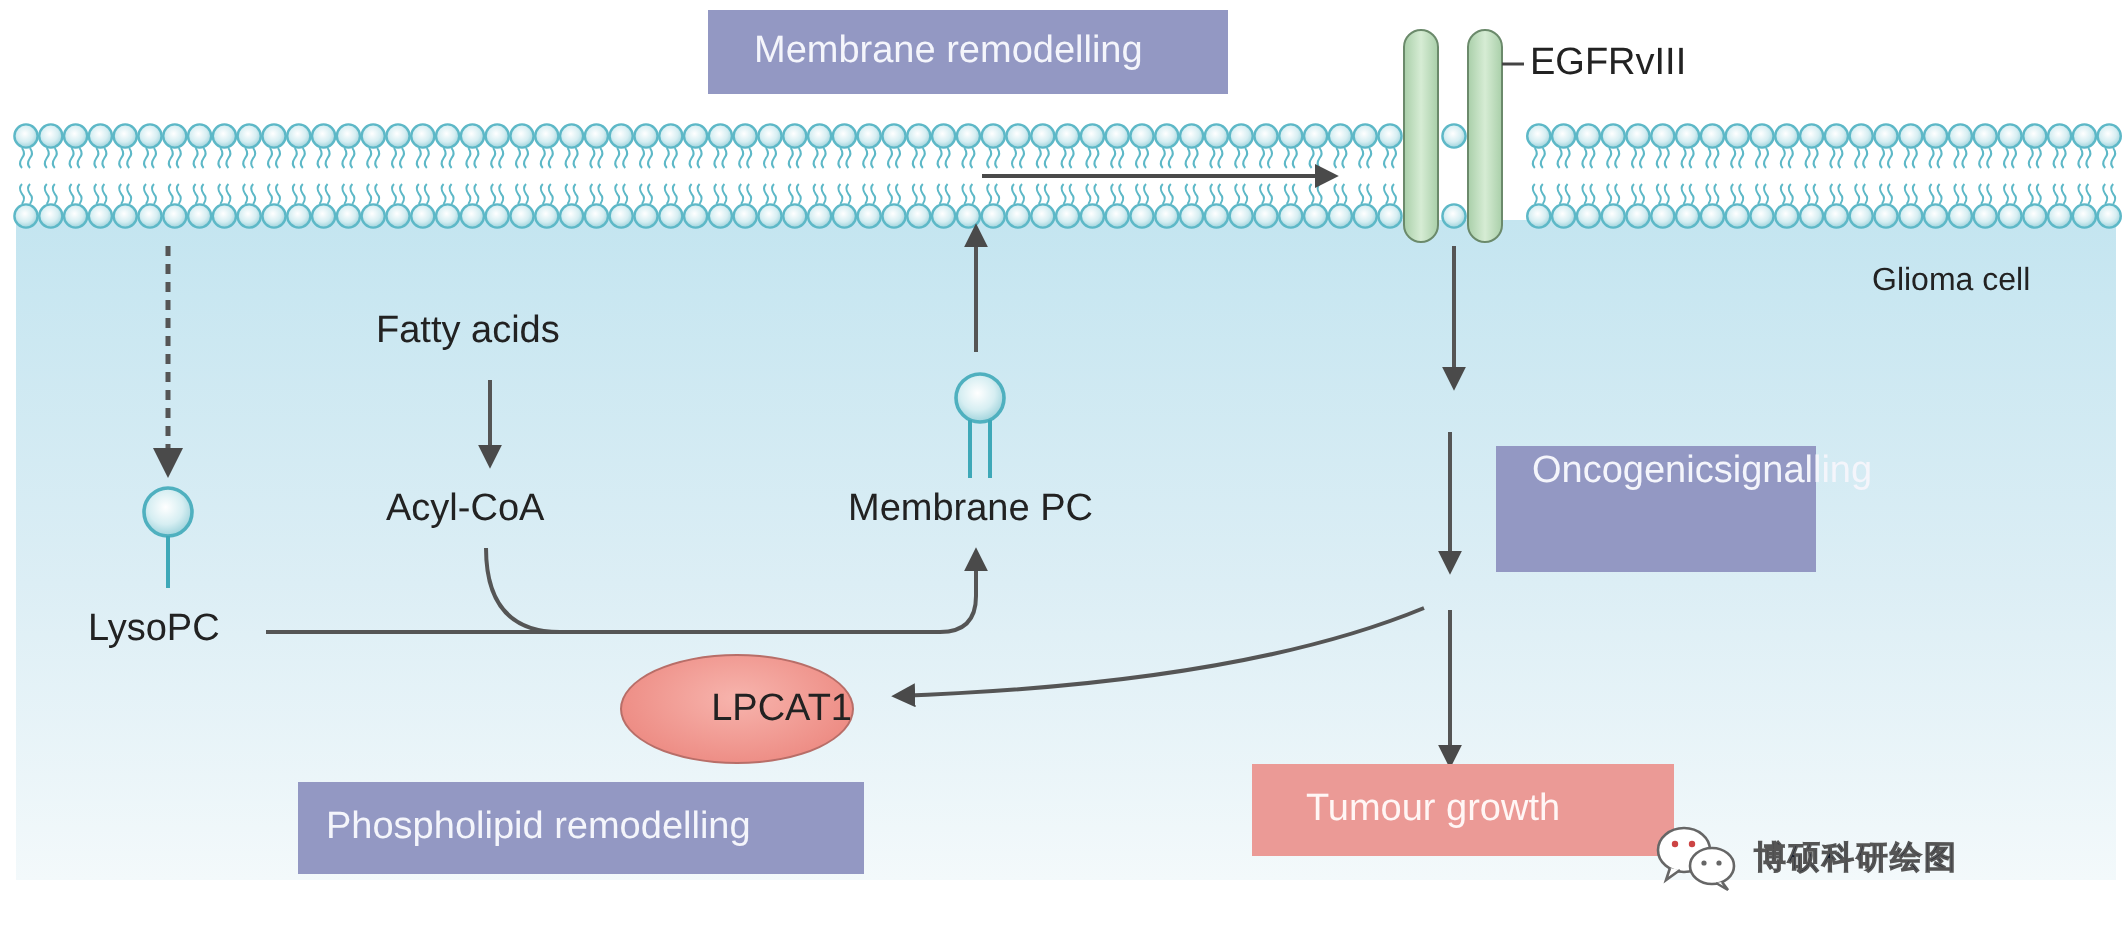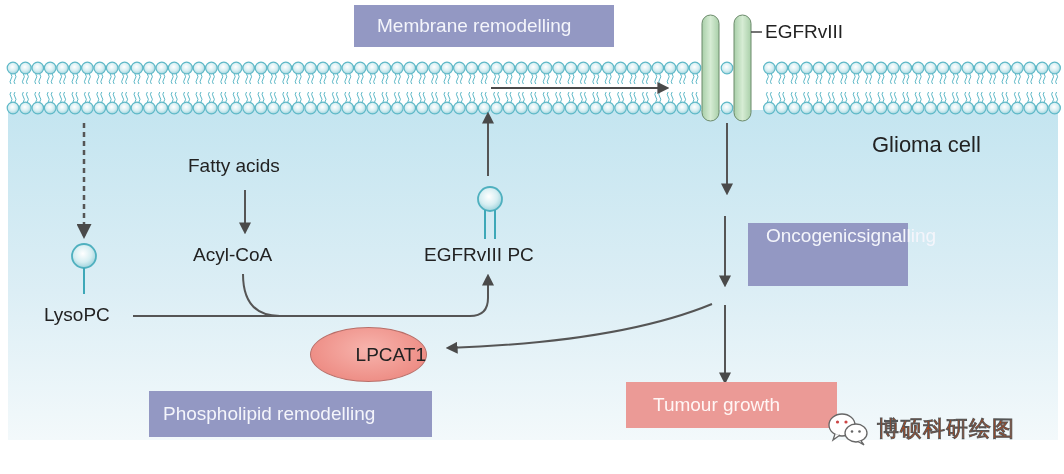--- a/index.html
+++ b/index.html
@@ -4,21 +4,21 @@
 <style>
   html, body { margin: 0; padding: 0; background: #ffffff; }
   body { width: 1064px; height: 474px; position: relative; overflow: hidden; font-family: "Liberation Sans", sans-serif; }
   #stage { position: absolute; left: 0; top: 0; width: 1064px; height: 474px; }
   .lbl { position: absolute; font-family: "Liberation Sans", sans-serif; color: #222; font-size: 19px; white-space: nowrap; }
   .box { position: absolute; display: flex; align-items: center; color: #f4f5fb; font-size: 19px; font-family: "Liberation Sans", sans-serif; box-sizing: border-box; }
   .box.purple { background: #9398c3; }
   .box.pink { background: #eb9a96; color: #fff6f5; }
   .ellipse { position: absolute; border-radius: 50%; background: radial-gradient(ellipse at 50% 40%, #f7b4ad 0%, #ee8f87 70%, #e47f78 100%); border: 1px solid #b86e68; display: flex; align-items: center; justify-content: flex-end; font-size: 19px; color: #222; box-sizing: border-box; }
   .watermark { position: absolute; display: flex; align-items: center; gap: 6px; }
-  .wm-text { font-family: "DejaVu Sans", sans-serif; font-size: 22px; color: #c2410c; -webkit-text-stroke: 1px #555; letter-spacing: 1px; }
+  .wm-text { font-family: "DejaVu Sans", sans-serif; font-size: 16px; color: #0f172a; -webkit-text-stroke: 1px #555; letter-spacing: 1px; }
 </style>
 </head>
 <body>
 
 <div id="stage">
   <svg width="1064" height="474" viewBox="0 0 1064 474" xmlns="http://www.w3.org/2000/svg" style="position:absolute;left:0;top:0;">
     <defs>
       <linearGradient id="cyto" x1="0" y1="0" x2="0" y2="1">
         <stop offset="0" stop-color="#c4e5f0"></stop>
         <stop offset="0.55" stop-color="#dcEEF5"></stop>
@@ -570,25 +570,25 @@
 
   <div class="box pink" style="left:626px;top:382px;width:211px;height:46px;padding-left:27px;">
     <span>Tumour growth</span>
   </div>
 
   <div class="ellipse" style="left:310px;top:327px;width:117px;height:55px;">
     <span>LPCAT1</span>
   </div>
 
   <div class="lbl" style="left:765px;top:21px;">EGFRvIII</div>
-  <div class="lbl" style="left:872px;top:132px;font-size:22px;">Glioma cell</div>
+  <div class="lbl" style="left:936px;top:132px;font-size:16px;">Glioma cell</div>
   <div class="lbl" style="left:188px;top:155px;">Fatty acids</div>
   <div class="lbl" style="left:193px;top:244px;">Acyl-CoA</div>
   <div class="lbl" style="left:44px;top:304px;">LysoPC</div>
-  <div class="lbl" style="left:424px;top:244px;">EGFRvIII PC</div>
+  <div class="lbl" style="left:424px;top:244px;">Membrane PC</div>
 
   <div class="watermark" style="left:827px;top:412px;">
     <svg width="44" height="34" viewBox="0 0 44 34">
       <ellipse cx="15" cy="13" rx="13" ry="11" fill="#fff" stroke="#666" stroke-width="1.3"></ellipse>
       <path d="M8,22 L6,28 L13,23" fill="#fff" stroke="#666" stroke-width="1.3"></path>
       <circle cx="10.5" cy="10" r="1.6" fill="#c44"></circle>
       <circle cx="19" cy="10" r="1.6" fill="#c44"></circle>
       <ellipse cx="29" cy="21" rx="11" ry="9" fill="#fff" stroke="#666" stroke-width="1.3"></ellipse>
       <path d="M34,29 L37,33 L31,29.5" fill="#fff" stroke="#666" stroke-width="1.3"></path>
       <circle cx="25" cy="19.5" r="1.3" fill="#666"></circle>

